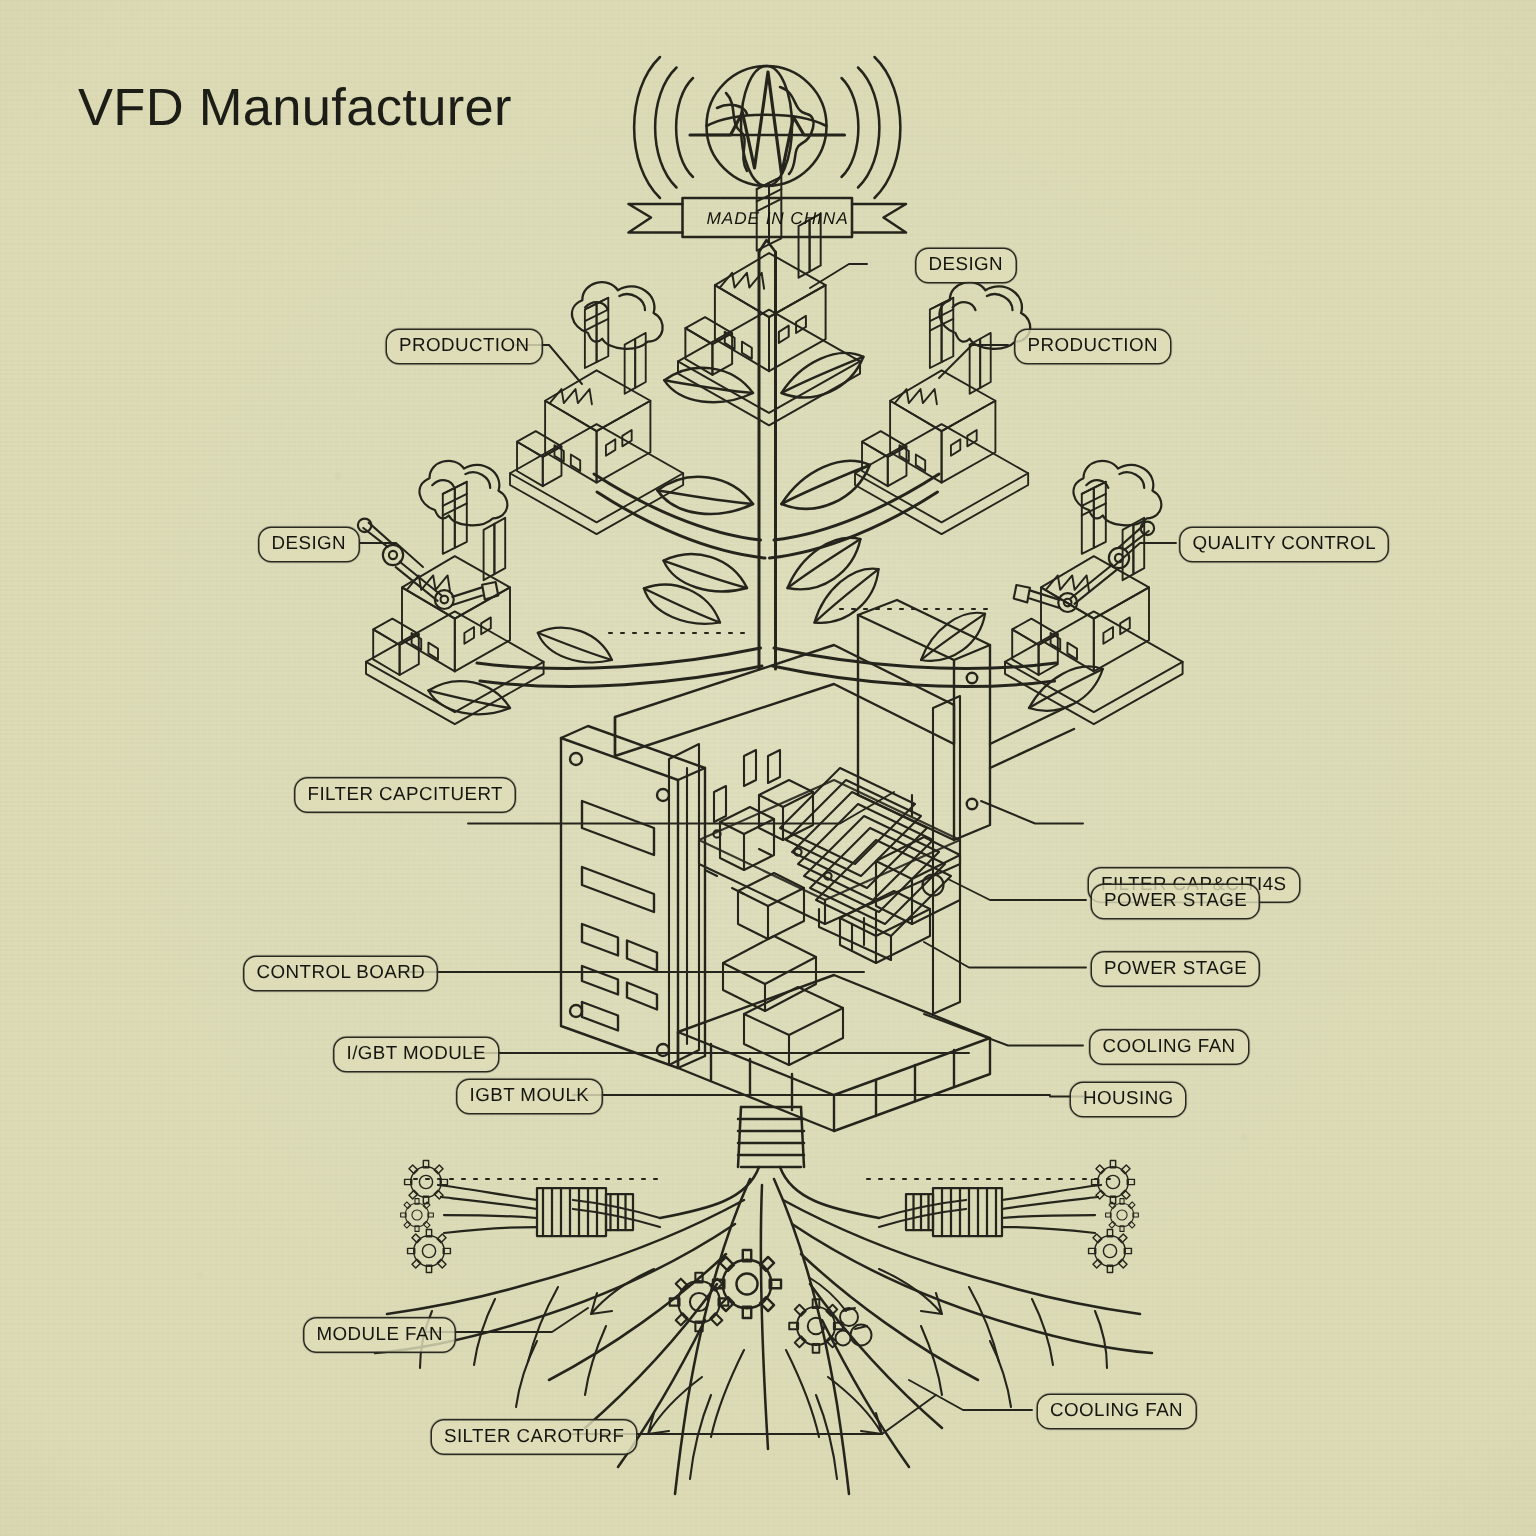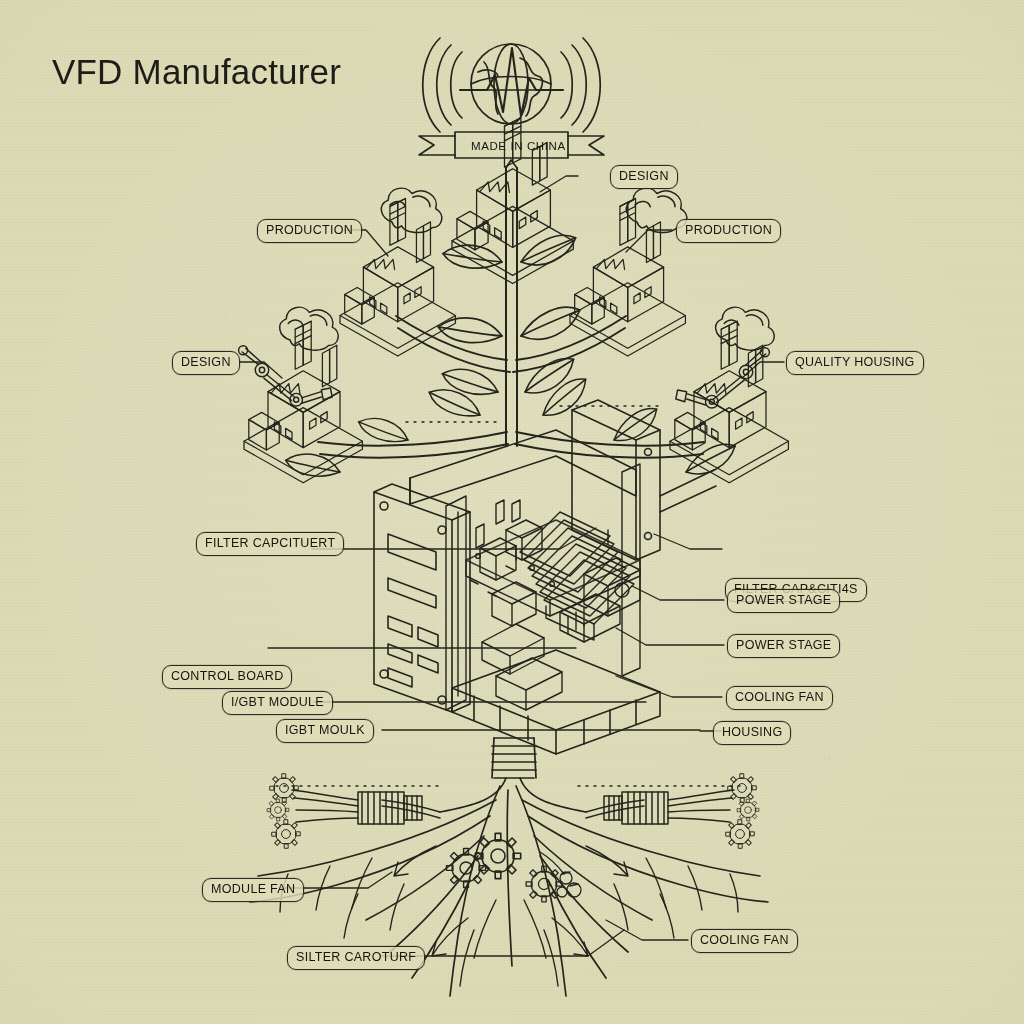--- a/index.html
+++ b/index.html
@@ -36,21 +36,21 @@
   .lbl{
     position:absolute;
     border:1.6px solid #2a2a22;border-radius:9px;
     background:rgba(222,221,184,0.82);
     color:#15150f;
     font-size:12.5px;letter-spacing:.3px;
     padding:4px 8px 5px 8px;
     white-space:nowrap;line-height:1;
     box-shadow:0 0 0 .5px rgba(42,42,34,.25);
   }
-  .lbl.sm{font-size:12px;}
+  .lbl.sm{font-size:12px;font-style:italic;}
 </style>
 </head>
 <body>
 
 <div id="stage">
 
   <svg id="art" viewBox="0 0 1024 1024">
     <defs>
       <g id="leafShape">
         <path d="M0,0 C18,-16 44,-20 58,-8 C44,10 18,14 0,0 Z" fill="none"></path>
@@ -449,29 +449,29 @@
   </svg>
 
   <div id="grain"></div>
 
   <div id="title">VFD Manufacturer</div>
 
   <div class="lbl" style="left:610px;top:165px;">DESIGN</div>
   <div class="lbl" style="left:676px;top:219px;">PRODUCTION</div>
   <div class="lbl" style="left:257px;top:219px;">PRODUCTION</div>
   <div class="lbl" style="left:172px;top:351px;">DESIGN</div>
-  <div class="lbl" style="left:786px;top:351px;">QUALITY HOUSING</div>
-
-  <div class="lbl" style="left:196px;top:532px;">FILTER CAPCITUERT</div>
+  <div class="lbl" style="left:786px;top:351px;">QUALITY CONTROL</div>
+
+  <div class="lbl" style="left:196px;top:518px;">FILTER CAPCITUERT</div>
   <div class="lbl" style="left:725px;top:538px;margin-top:40px;">FILTER CAP&amp;CITI4S</div>
   <div class="lbl" style="left:727px;top:589px;">POWER STAGE</div>
   <div class="lbl" style="left:727px;top:634px;">POWER STAGE</div>
-  <div class="lbl" style="left:162px;top:637px;margin-top:28px;">CONTROL BOARD</div>
+  <div class="lbl" style="left:162px;top:637px;">CONTROL BOARD</div>
   <div class="lbl" style="left:222px;top:691px;text-align:center;">I/GBT MODULE</div>
-  <div class="lbl" style="left:276px;top:719px;">IGBT MOULK</div>
+  <div class="lbl" style="left:304px;top:719px;">IGBT MOULK</div>
   <div class="lbl" style="left:726px;top:686px;">COOLING FAN</div>
   <div class="lbl" style="left:713px;top:721px;text-align:center;">HOUSING</div>
 
   <div class="lbl" style="left:202px;top:878px;">MODULE FAN</div>
   <div class="lbl" style="left:271px;top:946px;margin-left:16px;">SILTER CAROTURF</div>
   <div class="lbl" style="left:691px;top:929px;">COOLING FAN</div>
 
   <div class="lbl sm" style="left:463px;top:137px;border:none;background:none;box-shadow:none;font-size:11.5px;letter-spacing:.6px;">MADE IN CHINA</div>
 
 </div>

